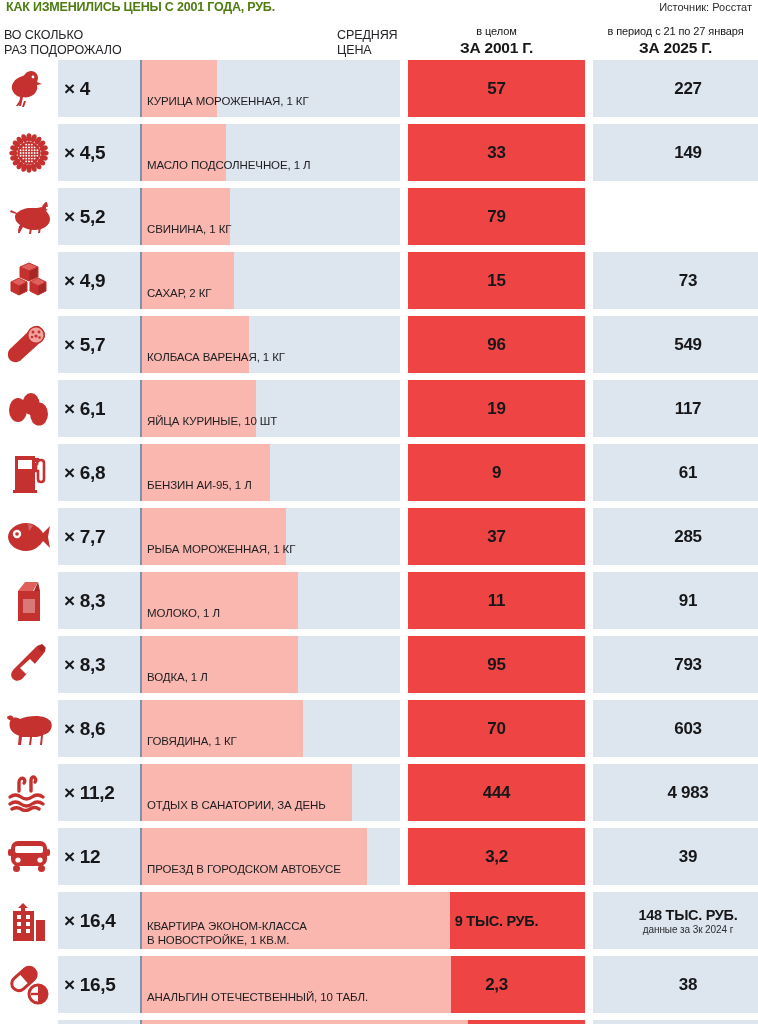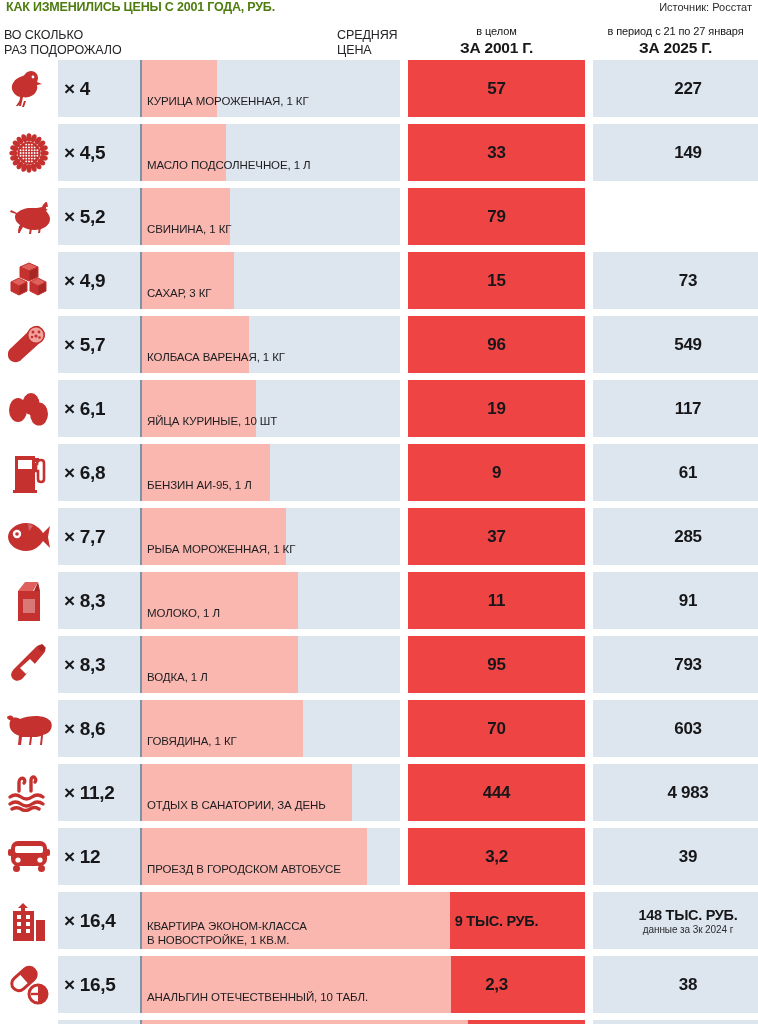--- a/index.html
+++ b/index.html
@@ -386,21 +386,21 @@
                 <path d="M38 21v9l-8 4v-9z" fill="#a62724"></path>
               </g>
     </g>
           </svg>
         </div>
     <div class="band-label"></div>
     <div class="bar" style="width:92px"></div>
     <div class="baseline"></div>
     <div class="mult">× 4,9</div>
     <div class="label">
-          <span class="ln">САХАР, 3 КГ</span>
+          <span class="ln">САХАР, 2 КГ</span>
         </div>
     <div class="band-2001">
       <span class="val ">15</span>
     </div>
     <div class="band-2025">
       <span class="val ">73</span>
 
     </div>
   </div>
       <div class="row">

